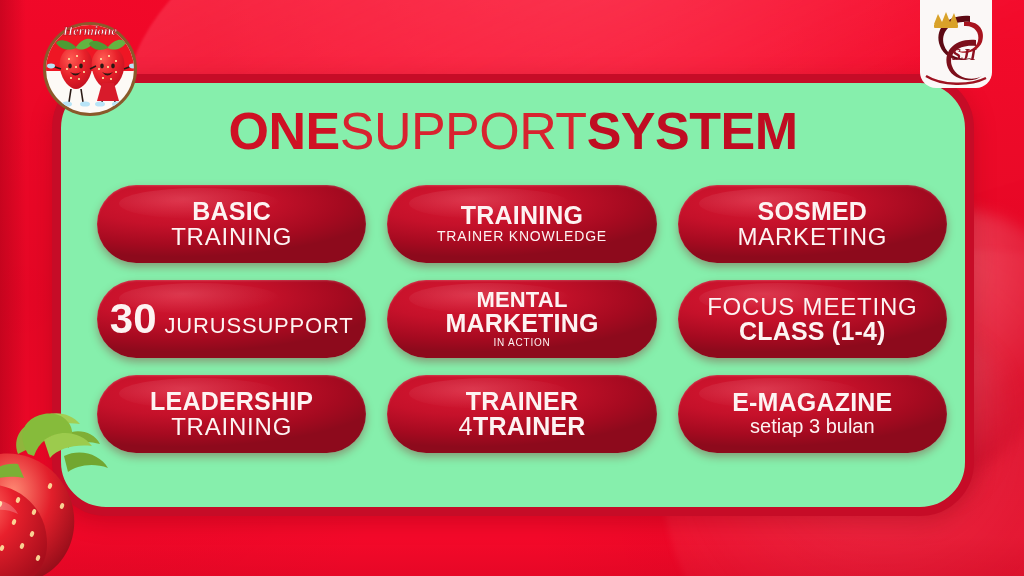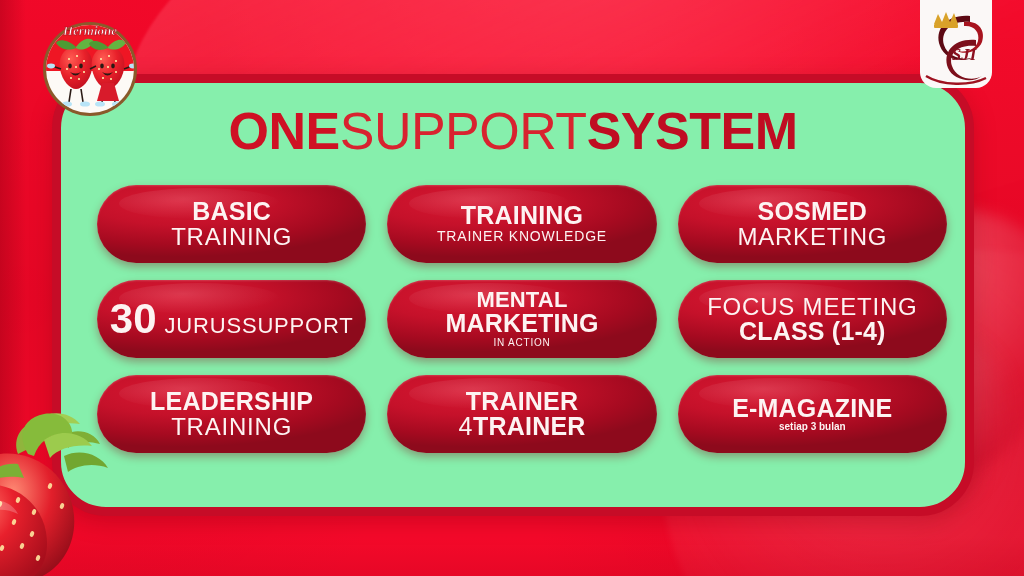--- a/index.html
+++ b/index.html
@@ -142,21 +142,21 @@
 
   .l1 { font-size: 25px; line-height: 1.02; }
   .l2 { font-size: 24px; line-height: 1.05; }
   .sm { font-size: 14px; line-height: 1.25; }
   .xs { font-size: 10px; line-height: 1.3; }
   .huge { font-size: 42px; font-weight: 800; line-height: 0.92; }
   .stack { display: flex; flex-direction: row; align-items: flex-start; line-height: 1.0; }
   .stack .thin { font-size: 22px; }
   .mr-1 { font-size: 22px; line-height: 1.0; }
   .mr-2 { font-size: 25px; line-height: 1.02; }
-  .lower { text-transform: none; font-size: 10px; font-weight: 700; }
+  .lower { text-transform: none; font-size: 20px; font-weight: 400; }
 
   
   #logo-left {
     position: absolute;
     left: 36px; top: 9px;
     width: 108px; height: 112px;
     z-index: 12;
   }
   
   #logo-right {

